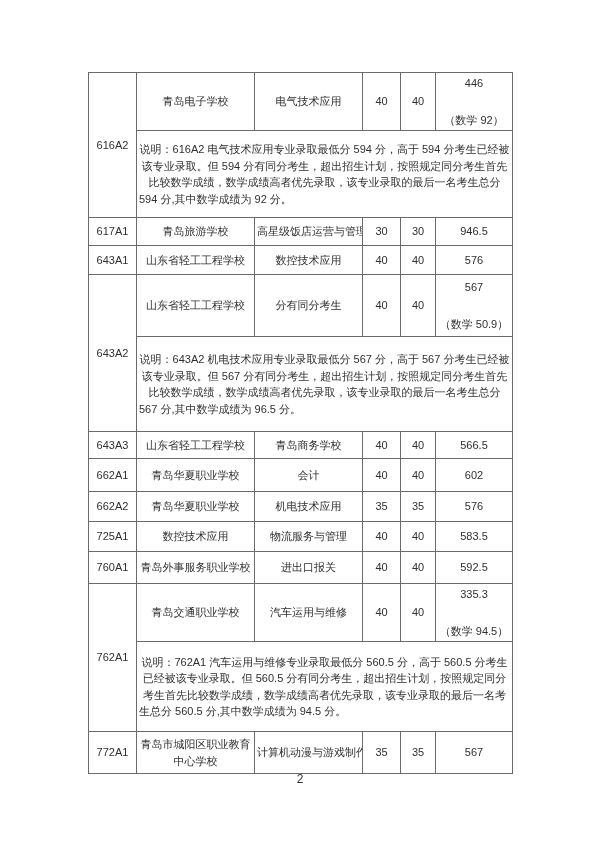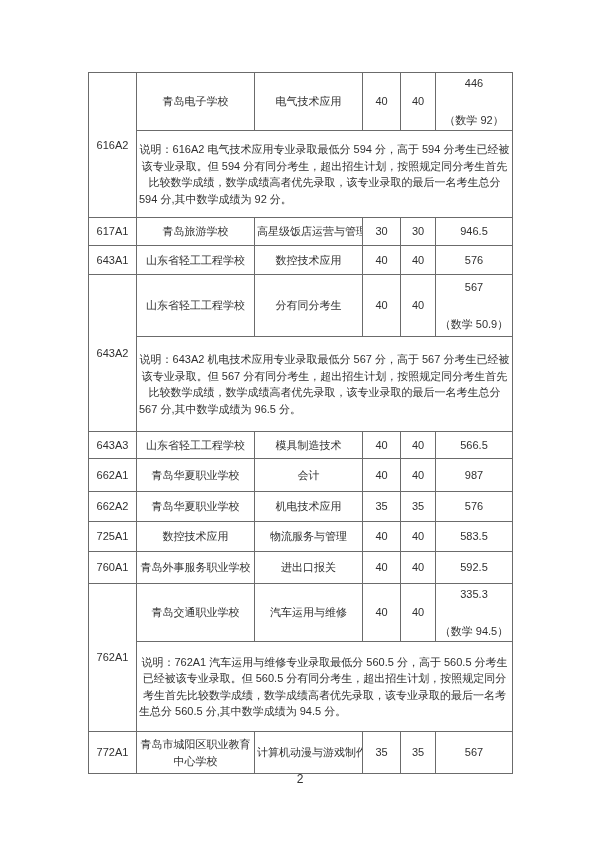--- a/index.html
+++ b/index.html
@@ -124,33 +124,33 @@
           <span class="score-sub">（数学 50.9）</span>
         </td>
       </tr>
       <tr style="height:95px">
         <td class="cell-note" colspan="5">说明：643A2 机电技术应用专业录取最低分 567 分，高于 567 分考生已经被该专业录取。但 567 分有同分考生，超出招生计划，按照规定同分考生首先比较数学成绩，数学成绩高者优先录取，该专业录取的最后一名考生总分 567 分,其中数学成绩为 96.5 分。</td>
       </tr>
 
       <tr style="height:27px">
         <td class="cell-code">643A3</td>
         <td class="cell-school">山东省轻工工程学校</td>
-        <td class="cell-major">模具制造技术</td>
+        <td class="cell-major">青岛商务学校</td>
         <td class="cell-num">40</td>
         <td class="cell-num">40</td>
         <td class="cell-score">566.5</td>
       </tr>
 
       <tr style="height:33px">
         <td class="cell-code">662A1</td>
         <td class="cell-school">青岛华夏职业学校</td>
         <td class="cell-major">会计</td>
         <td class="cell-num">40</td>
         <td class="cell-num">40</td>
-        <td class="cell-score">987</td>
+        <td class="cell-score">602</td>
       </tr>
 
       <tr style="height:30px">
         <td class="cell-code">662A2</td>
         <td class="cell-school">青岛华夏职业学校</td>
         <td class="cell-major">机电技术应用</td>
         <td class="cell-num">35</td>
         <td class="cell-num">35</td>
         <td class="cell-score">576</td>
       </tr>

